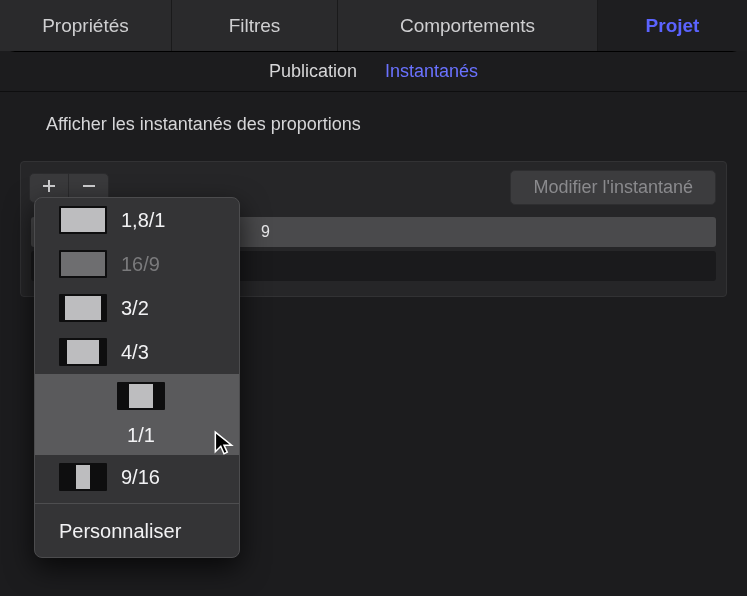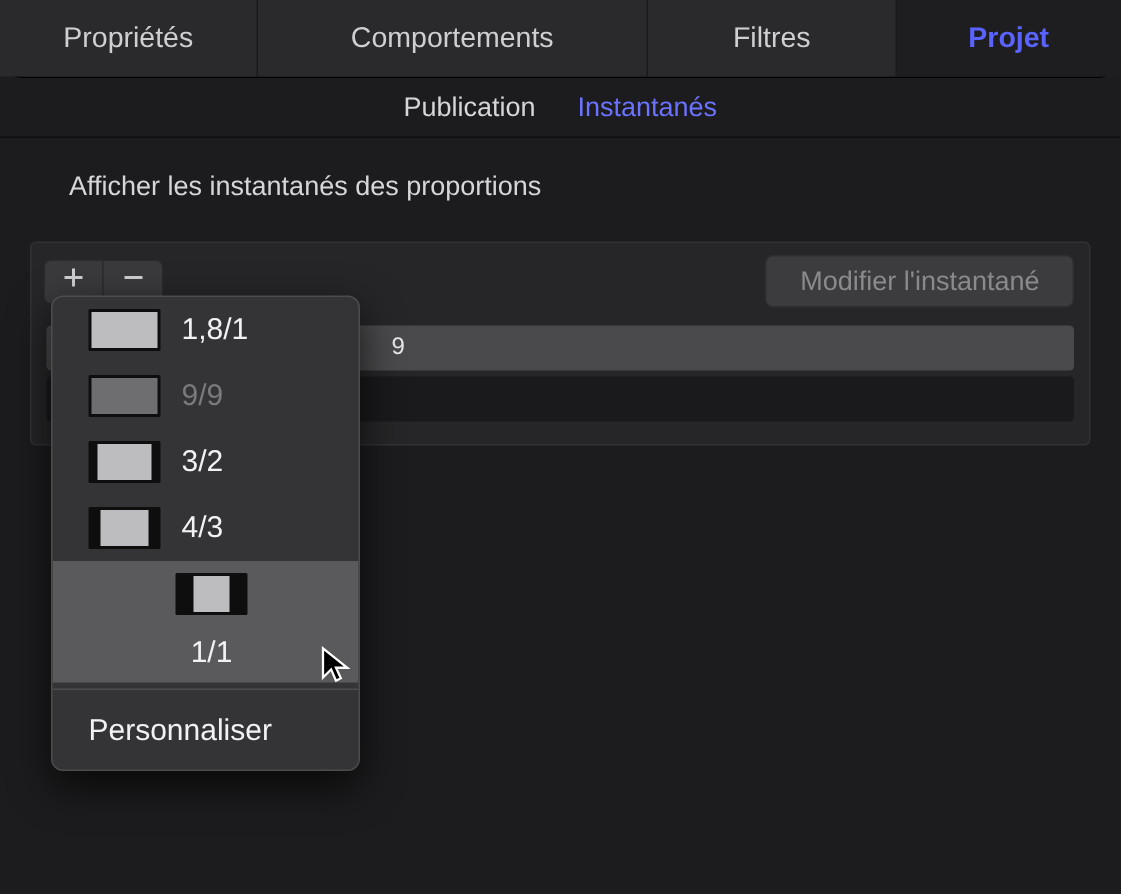--- a/index.html
+++ b/index.html
@@ -175,25 +175,25 @@
       height: 26px;
     }
   </style>
 </head>
 <body>
 
 <div class="tabbar" data-name="main-tabbar">
   <div class="tab" data-name="tab-properties">
     <span data-name="tab-label">Propriétés</span>
   </div>
+  <div class="tab" data-name="tab-filters">
+    <span data-name="tab-label">Filtres</span>
+  </div>
   <div class="tab" data-name="tab-behaviors">
     <span data-name="tab-label">Comportements</span>
-  </div>
-  <div class="tab" data-name="tab-filters">
-    <span data-name="tab-label">Filtres</span>
   </div>
   <div class="tab active" data-name="tab-project">
     <span data-name="tab-label">Projet</span>
   </div>
 </div>
 
 <div class="subtabs" data-name="sub-tabbar">
   <div class="subtab" data-name="subtab-publication">
     <span data-name="subtab-label">Publication</span>
   </div>
@@ -240,39 +240,45 @@
       <div class="dd-item" data-name="dropdown-item-1-8-1">
         <div class="dd-swatch" data-name="aspect-swatch-icon">
           <div class="dd-swatch-inner" style="width: 44px; height: 24px;"></div>
         </div>
         <span data-name="dropdown-item-label">1,8/1</span>
       </div>
       <div class="dd-item disabled" data-name="dropdown-item-16-9">
         <div class="dd-swatch" data-name="aspect-swatch-icon">
           <div class="dd-swatch-inner" style="width: 44px; height: 24px; background: rgb(110, 110, 112);"></div>
         </div>
-        <span data-name="dropdown-item-label">9/9</span>
+        <span data-name="dropdown-item-label">16/9</span>
       </div>
       <div class="dd-item" data-name="dropdown-item-3-2">
         <div class="dd-swatch" data-name="aspect-swatch-icon">
           <div class="dd-swatch-inner" style="width: 36px; height: 24px;"></div>
         </div>
         <span data-name="dropdown-item-label">3/2</span>
       </div>
       <div class="dd-item" data-name="dropdown-item-4-3">
         <div class="dd-swatch" data-name="aspect-swatch-icon">
           <div class="dd-swatch-inner" style="width: 32px; height: 24px;"></div>
         </div>
         <span data-name="dropdown-item-label">4/3</span>
       </div>
       <div class="dd-item highlight" data-name="dropdown-item-1-1">
         <div class="dd-swatch" data-name="aspect-swatch-icon">
           <div class="dd-swatch-inner" style="width: 24px; height: 24px;"></div>
         </div>
         <span data-name="dropdown-item-label">1/1</span>
+      </div>
+      <div class="dd-item" data-name="dropdown-item-9-16">
+        <div class="dd-swatch" data-name="aspect-swatch-icon">
+          <div class="dd-swatch-inner" style="width: 14px; height: 24px;"></div>
+        </div>
+        <span data-name="dropdown-item-label">9/16</span>
       </div>
     </div>
   <div class="dd-sep" data-name="dropdown-separator"></div>
   <div class="dd-custom" data-name="dropdown-custom-item">
     <span data-name="dropdown-custom-label">Personnaliser</span>
   </div>
 </div>
 
 <div class="cursor" data-name="cursor-icon">
   <svg viewBox="0 0 20 24">

